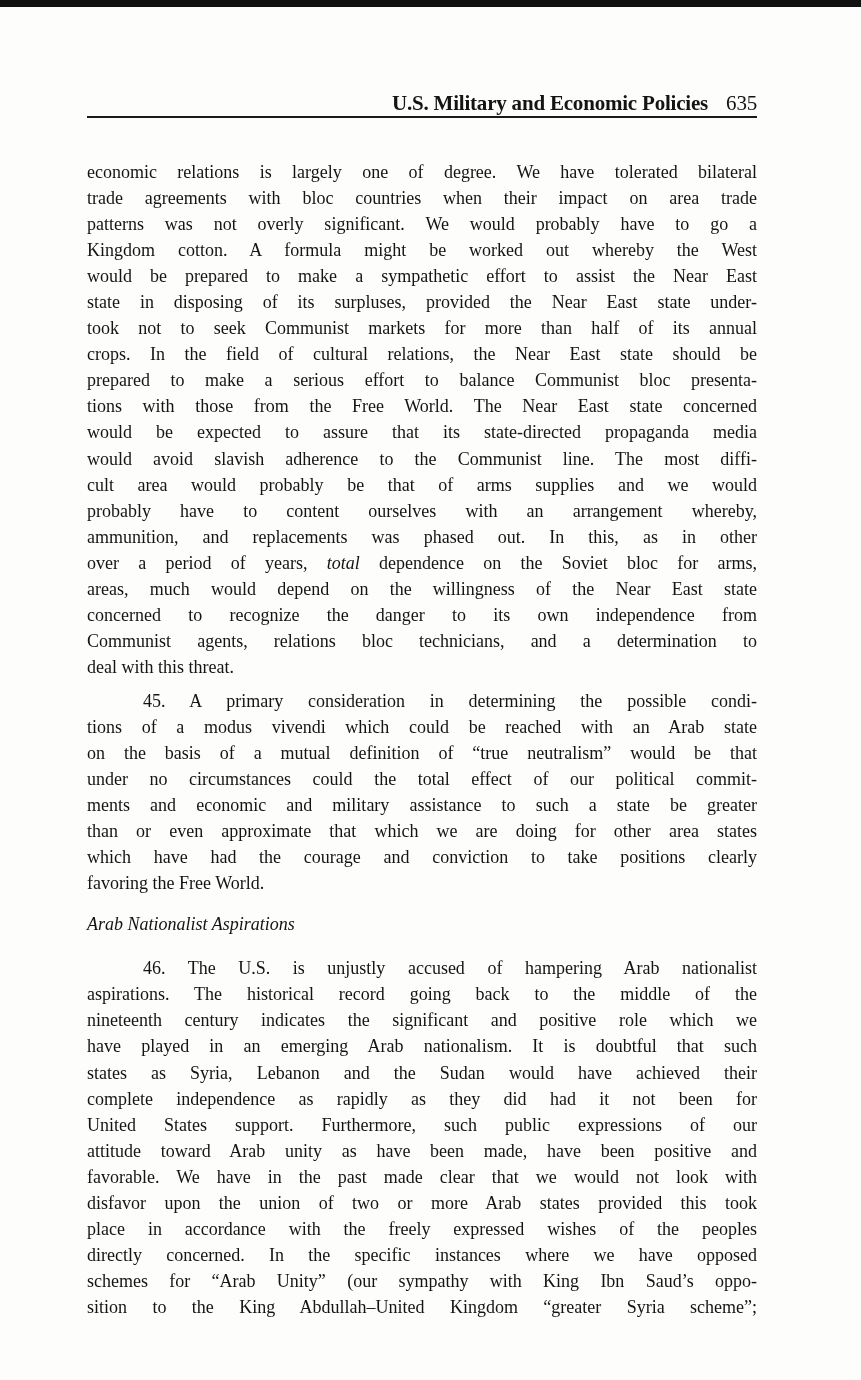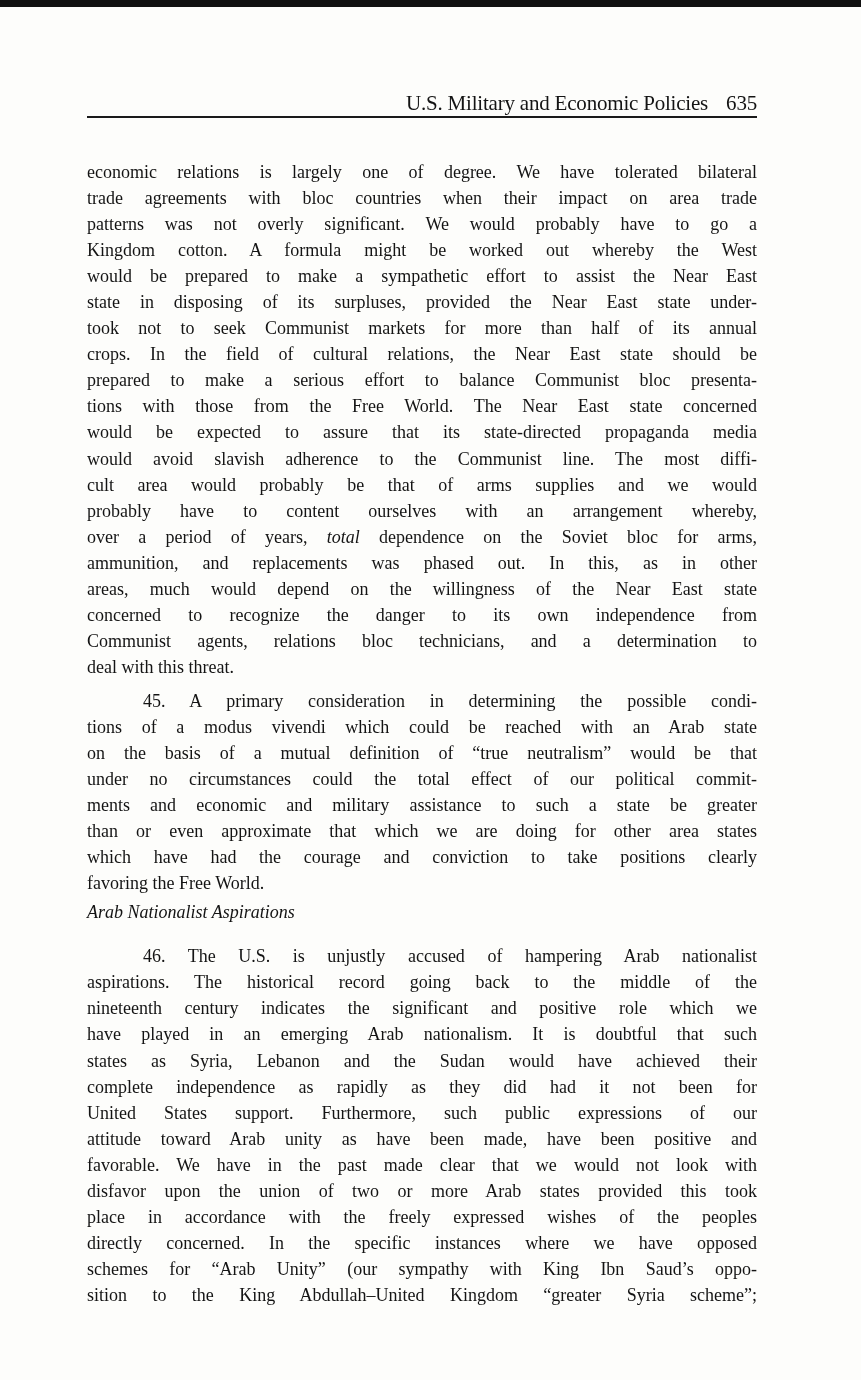--- a/index.html
+++ b/index.html
@@ -13,33 +13,33 @@
   .top-bar {
     position: absolute; left: 0; top: 0; width: 861px; height: 7px;
     background: #111;
   }
   .running-head {
     position: absolute; left: 87px; top: 88px; width: 670px; height: 28px;
     border-bottom: 2px solid #1a1a1a;
     display: flex; justify-content: flex-end; align-items: flex-end;
     font-size: 21px; letter-spacing: -0.2px;
   }
-  .running-head .title { margin-right: 18px; }
+  .running-head .title { margin-right: 18px; font-weight: bold; }
   .page-body {
     position: absolute; left: 87px; top: 159px; width: 670px;
     font-size: 18px; line-height: 26.05px;
   }
   .line {
     display: block; white-space: nowrap; text-align: justify;
     text-align-last: justify; height: 26.05px;
   }
   .line.last { text-align-last: left; }
   .line.indent { padding-left: 56px; }
   .section-heading {
-    font-style: italic; margin-top: 3px; margin-bottom: 18px;
+    font-style: italic; margin-top: 15px; margin-bottom: 18px;
     display: block; height: 26px;
   }
   .para { display: block; }
   .para + .para { margin-top: 8px; }
   em { font-style: italic; }
 </style>
 </head>
 <body>
 
 <div class="top-bar"></div>
@@ -58,22 +58,22 @@
       <span class="line">would be prepared to make a sympathetic effort to assist the Near East</span>
       <span class="line">state in disposing of its surpluses, provided the Near East state under-</span>
       <span class="line">took not to seek Communist markets for more than half of its annual</span>
       <span class="line">crops. In the field of cultural relations, the Near East state should be</span>
       <span class="line">prepared to make a serious effort to balance Communist bloc presenta-</span>
       <span class="line">tions with those from the Free World. The Near East state concerned</span>
       <span class="line">would be expected to assure that its state-directed propaganda media</span>
       <span class="line">would avoid slavish adherence to the Communist line. The most diffi-</span>
       <span class="line">cult area would probably be that of arms supplies and we would</span>
       <span class="line">probably have to content ourselves with an arrangement whereby,</span>
+      <span class="line">ammunition, and replacements was phased out. In this, as in other</span>
       <span class="line"><span>over a period of years, </span><em>total</em><span> dependence on the Soviet bloc for arms,</span></span>
-      <span class="line">ammunition, and replacements was phased out. In this, as in other</span>
       <span class="line">areas, much would depend on the willingness of the Near East state</span>
       <span class="line">concerned to recognize the danger to its own independence from</span>
       <span class="line">Communist agents, relations bloc technicians, and a determination to</span>
       <span class="line last">deal with this threat.</span>
     </div>
   <div class="para" id="p1">
       <span class="line indent">45. A primary consideration in determining the possible condi-</span>
       <span class="line">tions of a modus vivendi which could be reached with an Arab state</span>
       <span class="line">on the basis of a mutual definition of “true neutralism” would be that</span>
       <span class="line">under no circumstances could the total effect of our political commit-</span>

